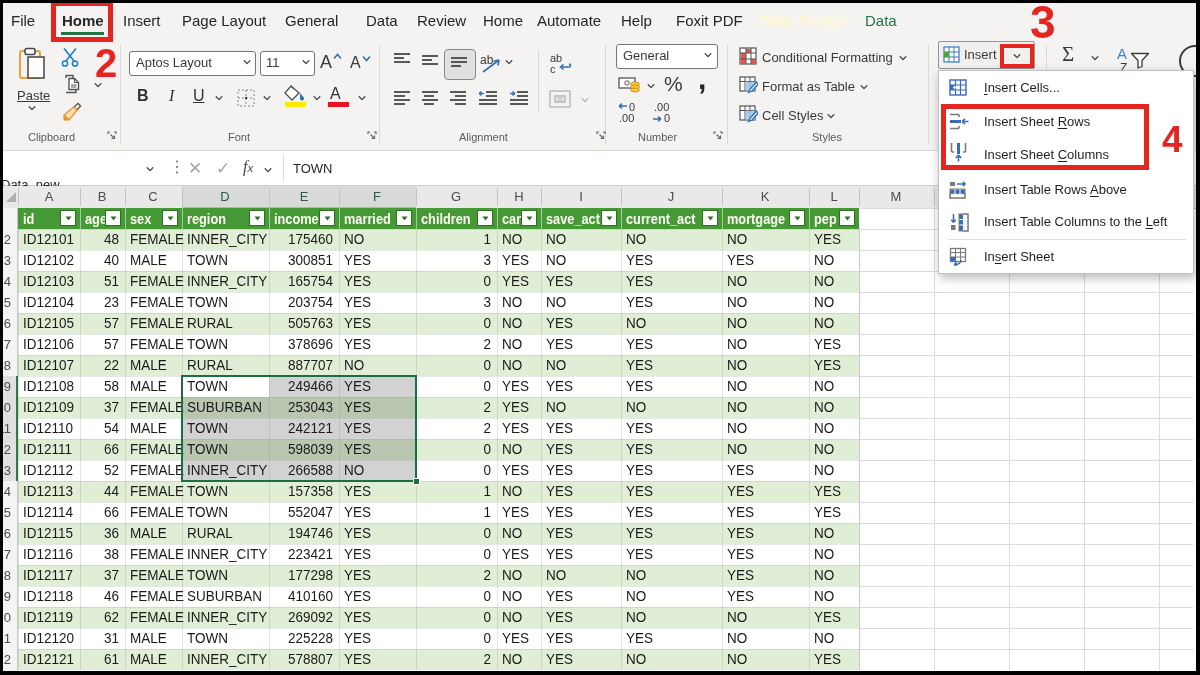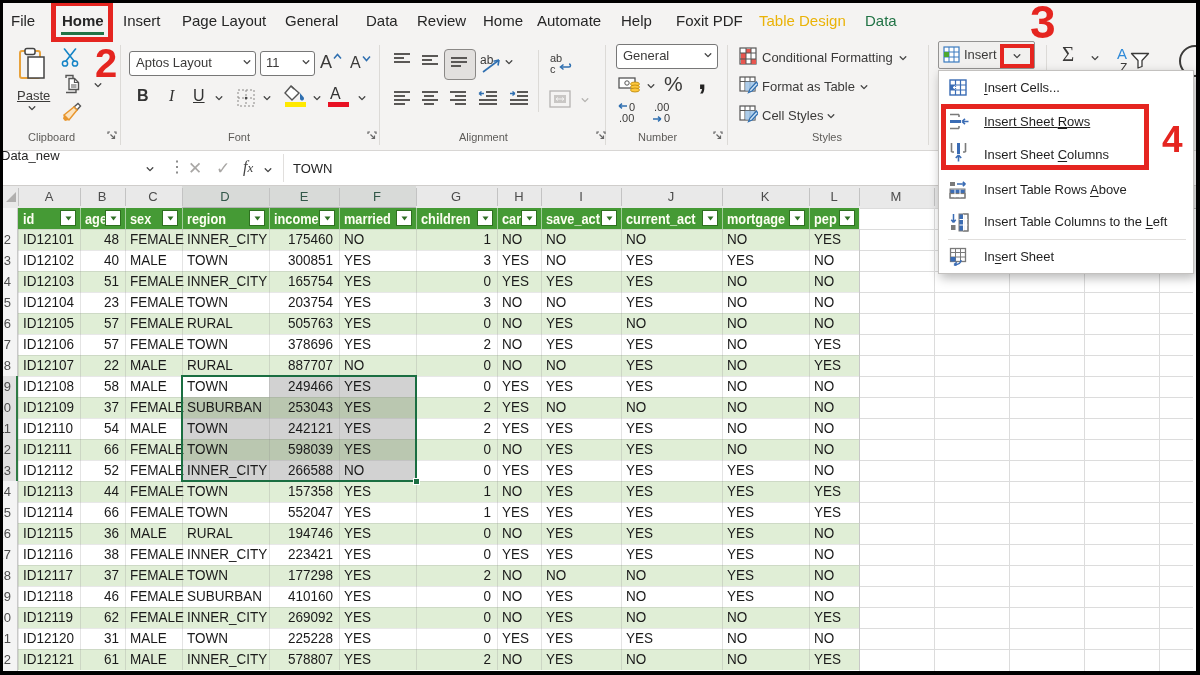--- a/index.html
+++ b/index.html
@@ -17,21 +17,21 @@
 <div class="tab" style="left:62px;font-weight:bold;">Home</div>
 <div class="tab" style="left:123px;">Insert</div>
 <div class="tab" style="left:182px;">Page Layout</div>
 <div class="tab" style="left:285px;">General</div>
 <div class="tab" style="left:366px;">Data</div>
 <div class="tab" style="left:417px;">Review</div>
 <div class="tab" style="left:483px;">Home</div>
 <div class="tab" style="left:537px;">Automate</div>
 <div class="tab" style="left:621px;">Help</div>
 <div class="tab" style="left:676px;">Foxit PDF</div>
-<div class="tab" style="left:759px;color:#eab308;">Table Design</div>
+<div class="tab" style="left:759px;color:#fef9c3;">Table Design</div>
 <div class="tab" style="left:865px;color:#217346;">Data</div>
 <div class="ab" style="left:61px;top:32px;width:43px;height:3px;background:#217346;"></div>
 <svg class="ab" style="left:18px;top:47px;" width="28" height="37" viewBox="0 0 28 37">
 <rect x="2" y="4" width="20" height="27" rx="2" fill="none" stroke="#e8a23c" stroke-width="2"></rect>
 <rect x="7" y="1.5" width="10" height="6" rx="2" fill="#fff" stroke="#444" stroke-width="1.5"></rect>
 <rect x="10" y="10" width="16" height="21" fill="#fff" stroke="#444" stroke-width="1.5"></rect>
 </svg>
 <div class="ab lbl13" style="left:17px;top:88px;text-decoration:underline;">Paste</div>
 <svg class="ab" style="left:28px;top:104px;" width="8" height="8" viewBox="0 0 8 8">
     <path d="M1.2 2.8 L4 5.6 L6.8 2.8" fill="none" stroke="#444" stroke-width="1.3" stroke-linecap="round" stroke-linejoin="round"></path>
@@ -272,21 +272,21 @@
 <svg class="ab" style="left:1091px;top:54px;" width="8" height="8" viewBox="0 0 8 8">
     <path d="M1.2 2.8 L4 5.6 L6.8 2.8" fill="none" stroke="#444" stroke-width="1.3" stroke-linecap="round" stroke-linejoin="round"></path>
   </svg>
 <svg class="ab" style="left:1116px;top:45px;" width="36" height="27" viewBox="0 0 36 27">
 <text x="1" y="14" font-size="15" fill="#2f8ad8" font-family="Liberation Sans">A</text>
 <text x="4" y="27" font-size="12" fill="#3b3a39" font-family="Liberation Sans">Z</text>
 <path d="M15.5 8.5 L32.5 8.5 L26 15.5 L26 21.5 L22 23 L22 15.5 Z" fill="#fff" stroke="#3b3a39" stroke-width="1.3" stroke-linejoin="round"></path>
 </svg>
 <div class="ab" style="left:1179px;top:45px;width:28px;height:28px;border:2px solid #3b3a39;border-radius:50%;background:#f4f3f2;"></div>
 <div class="ab" style="left:3px;top:151px;width:1193px;height:34px;background:#fff;border-bottom:1px solid #cfcdcb;"></div>
-<div class="ab" style="left:1px;top:148px;font-size:13px;color:#262626;">Data_new</div>
+<div class="ab" style="left:1px;top:177px;font-size:13px;color:#262626;">Data_new</div>
 <svg class="ab" style="left:146px;top:165px;" width="8" height="8" viewBox="0 0 8 8">
     <path d="M1.2 2.8 L4 5.6 L6.8 2.8" fill="none" stroke="#444" stroke-width="1.3" stroke-linecap="round" stroke-linejoin="round"></path>
   </svg>
 <div class="ab" style="left:169px;top:157px;font-size:16px;color:#777;">⋮</div>
 <div class="ab" style="left:188px;top:158px;font-size:17px;color:#a9a7a5;">✕</div>
 <div class="ab" style="left:216px;top:158px;font-size:17px;color:#a9a7a5;">✓</div>
 <div class="ab" style="left:243px;top:158px;font-size:16px;font-style:italic;font-family:'Liberation Serif',serif;color:#444;">f<span style="font-size:13px;">x</span></div>
 <svg class="ab" style="left:264px;top:166px;" width="8" height="8" viewBox="0 0 8 8">
     <path d="M1.2 2.8 L4 5.6 L6.8 2.8" fill="none" stroke="#444" stroke-width="1.3" stroke-linecap="round" stroke-linejoin="round"></path>
   </svg>
@@ -787,21 +787,21 @@
 <div class="ab" style="left:497px;top:229px;width:1px;height:441px;background:rgba(130,130,130,0.22);"></div>
 <div class="ab" style="left:541px;top:229px;width:1px;height:441px;background:rgba(130,130,130,0.22);"></div>
 <div class="ab" style="left:621px;top:229px;width:1px;height:441px;background:rgba(130,130,130,0.22);"></div>
 <div class="ab" style="left:722px;top:229px;width:1px;height:441px;background:rgba(130,130,130,0.22);"></div>
 <div class="ab" style="left:809px;top:229px;width:1px;height:441px;background:rgba(130,130,130,0.22);"></div>
 <div class="ab" style="left:859px;top:229px;width:1px;height:441px;background:rgba(130,130,130,0.22);"></div>
 <div class="ab" style="left:181px;top:375px;width:236px;height:107px;border:2px solid #1a6e41;box-sizing:border-box;"></div>
 <div class="ab" style="left:413px;top:478px;width:7px;height:7px;background:#1a6e41;border:1px solid #fff;box-sizing:border-box;"></div>
 <div class="ab" style="left:938px;top:70px;width:256px;height:204px;background:#fff;border:1px solid #c3c1bf;box-shadow:2px 4px 10px rgba(0,0,0,0.28);box-sizing:border-box;"></div>
 <div class="mi" style="left:984px;top:80px;"><u>I</u>nsert Cells...</div>
-<div class="mi" style="left:984px;top:114px;text-decoration:underline;">Insert Sheet <u>R</u>ows</div>
+<div class="mi" style="left:984px;top:114px;">Insert Sheet <u>R</u>ows</div>
 <div class="mi" style="left:984px;top:147px;">Insert Sheet <u>C</u>olumns</div>
 <div class="mi" style="left:984px;top:182px;">Insert Table Rows <u>A</u>bove</div>
 <div class="mi" style="left:984px;top:214px;">Insert Table Columns to the <u>L</u>eft</div>
 <div class="mi" style="left:984px;top:249px;">In<u>s</u>ert Sheet</div>
 <div class="ab" style="left:948px;top:239px;width:238px;height:1px;background:#e1dfdd;"></div>
 <svg class="ab" style="left:949px;top:79px;" width="19" height="18" viewBox="0 0 19 18">
 <rect x="1" y="1" width="16" height="15" fill="#fff" stroke="#3a6cb5" stroke-width="1.4"></rect>
 <path d="M1 6 H17 M1 11 H17 M6.5 1 V16 M11.5 1 V16" stroke="#3a6cb5" stroke-width="1.2"></path>
 <rect x="1" y="6" width="5.5" height="5" fill="#3a6cb5"></rect>
 <path d="M10 8.5 L4 8.5 M4 8.5 L6.5 6.7 M4 8.5 L6.5 10.3" stroke="#fff" stroke-width="1" fill="none"></path>

